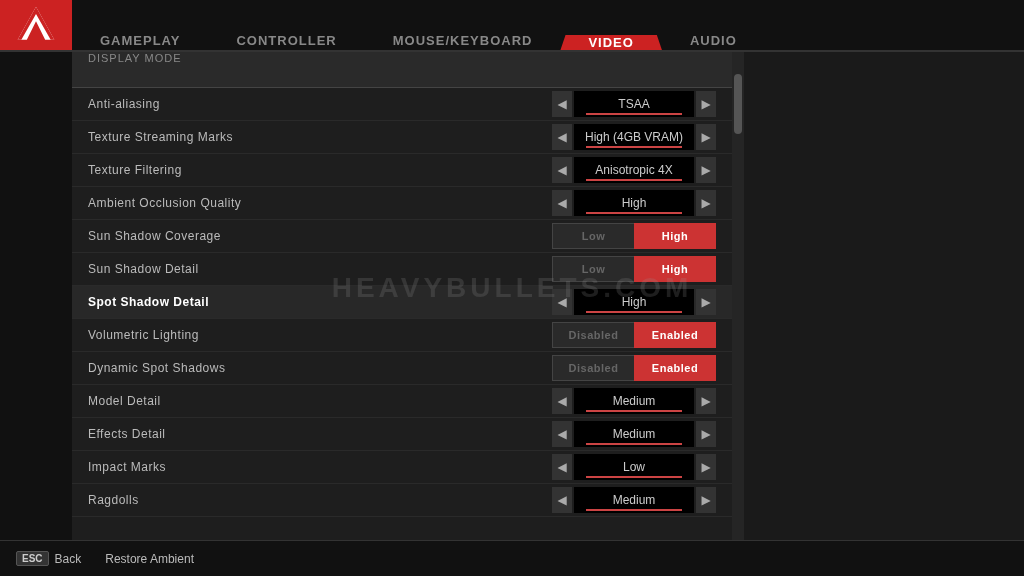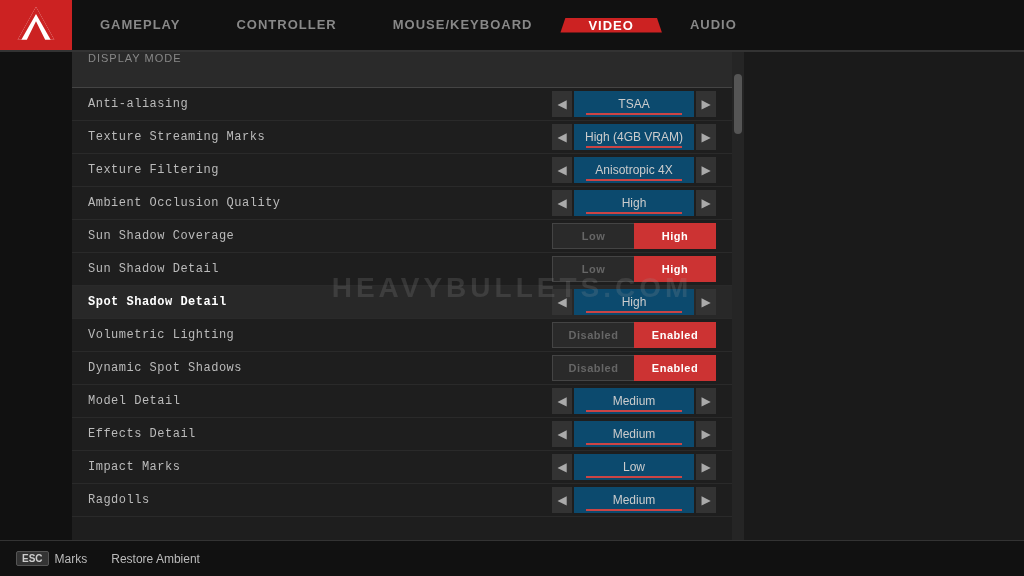--- a/index.html
+++ b/index.html
@@ -32,21 +32,21 @@
       clip-path: polygon(0 0, 100% 0, 100% 100%, 0 100%);
     }
 
     .logo svg {
       width: 44px;
       height: 44px;
     }
 
     .nav-tabs {
       display: flex;
-      align-items: center;
+      align-items: flex-end;
       flex: 1;
     }
 
     .nav-tab {
       display: flex;
       align-items: center;
       justify-content: center;
       padding: 0 28px;
       font-size: 13px;
       font-weight: bold;
@@ -113,21 +113,20 @@
 
     .setting-row.highlighted {
       background: #282828;
     }
 
     .setting-label {
       flex: 1;
       font-size: 12px;
       color: #bbb;
       letter-spacing: 0.5px;
-      font-family: Liberation Mono, monospace;
     }
 
     .setting-row.highlighted .setting-label {
       color: #fff;
       font-weight: bold;
     }
 
     .setting-control {
       display: flex;
       align-items: center;
@@ -143,21 +142,21 @@
       font-size: 12px;
       cursor: pointer;
       display: flex;
       align-items: center;
       justify-content: center;
     }
 
     .value-box {
       width: 120px;
       height: 26px;
-      background: #0c4a6e;
+      background: #000000;
       border: none;
       text-align: center;
       font-size: 12px;
       color: #ccc;
       display: flex;
       align-items: center;
       justify-content: center;
       position: relative;
     }
 
@@ -424,18 +423,18 @@
 
     <div class="right-panel"></div>
   </div>
 </div>
 
 <div class="watermark">HEAVYBULLETS.COM</div>
 
 <div class="bottom-bar">
   <div class="bottom-btn">
     <span class="key-badge">ESC</span>
-    <span>Marks</span>
+    <span>Back</span>
   </div>
   <div class="bottom-btn">
     <span>Restore Ambient</span>
   </div>
 </div>
 
 </body></html>

